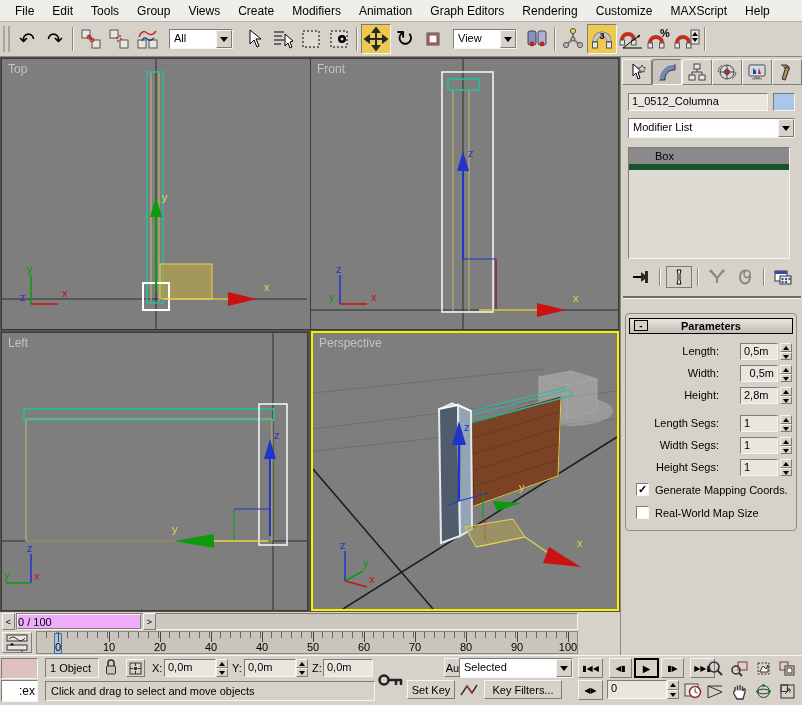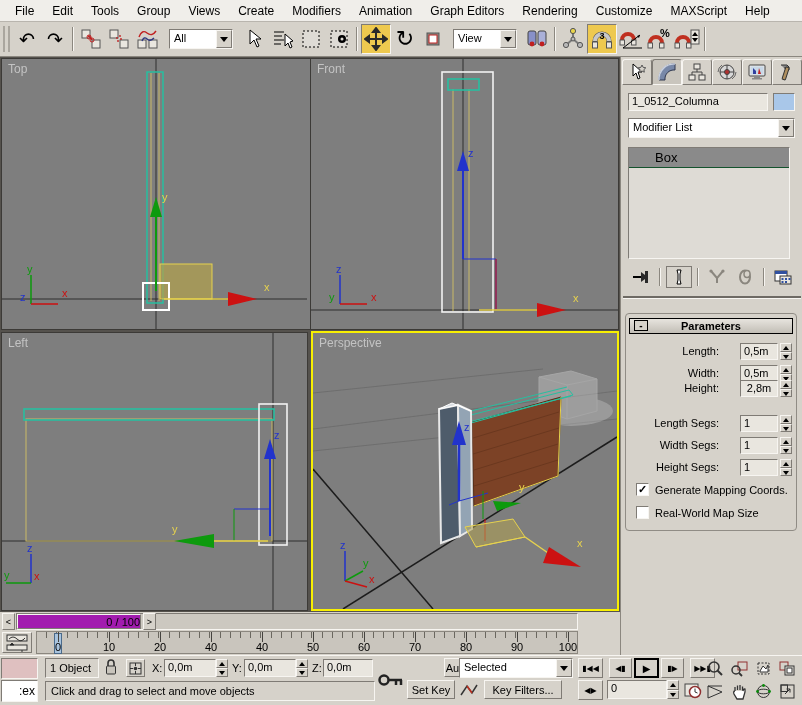--- a/index.html
+++ b/index.html
@@ -36,21 +36,21 @@
   #vp-persp { border:2px solid #f8f002; }
   .vp-svg { position:absolute; left:0; top:0; }
 
   
   #cmdpanel { position:absolute; left:620px; top:57px; width:182px; height:598px; background:#d6d2ca; border-left:1px solid #8b877f; }
   #cp-tabs { position:absolute; left:1px; top:2px; width:180px; height:27px; display:flex; }
   .cp-tab { flex:1; height:26px; border:1px solid; border-color:#f7f5f1 #7f7b75 #7f7b75 #f7f5f1; border-radius:3px 3px 0 0; background:#d6d2ca; display:flex; align-items:center; justify-content:center; }
   .cp-tab.active { background:#c9c5bd; border-color:#7f7b75 #f7f5f1 #f7f5f1 #7f7b75; }
   .swatch { background:#a9c7e9; }
   #mod-stack { position:absolute; left:7px; top:90px; width:162px; height:112px; background:#dedbd5; }
-  .stack-item-sel { background:#8a8a8a; color:#000; padding:2px 0 2px 26px; font-size:13px; border-bottom:1px solid #14532d; }
+  .stack-item-sel { background:#8a8a8a; color:#000; padding:2px 0 2px 26px; font-size:11px; border-bottom:6px solid #14532d; }
   .stack-btn { width:26px; height:22px; display:flex; align-items:center; justify-content:center; }
   .stack-btn.framed { border:1px solid #7f7b75; }
 
   
   #rollout { position:absolute; left:4px; top:256px; width:172px; height:218px; border:1px solid #908c85; border-radius:4px; background:#d6d2ca; }
   #rollout-head { position:absolute; left:3px; top:4px; width:164px; height:16px; border:1px solid #000; background:linear-gradient(#e7e4de,#c2beb6); display:flex; align-items:center; justify-content:center; font-weight:bold; font-size:11px; }
   #rollout-minus { position:absolute; left:4px; top:1px; width:14px; height:11px; border:1px solid #000; background:#d6d2ca; font-size:10px; line-height:9px; text-align:center; font-weight:bold; }
   .prm-row { position:absolute; left:0; width:168px; height:18px; }
   .prm-label { position:absolute; right:75px; top:2px; font-size:11px; }
   .prm-field { position:absolute; right:16px; top:0; width:38px; height:17px; }
@@ -58,21 +58,21 @@
   .spin div { flex:1; border:1px solid; border-color:#f7f5f1 #7f7b75 #7f7b75 #f7f5f1; background:#d6d2ca; position:relative; }
   .spin .up::after  { content:""; position:absolute; left:2px; top:2px; border-left:3px solid transparent; border-right:3px solid transparent; border-bottom:4px solid #000; }
   .spin .dn::after { content:""; position:absolute; left:2px; top:2px; border-left:3px solid transparent; border-right:3px solid transparent; border-top:4px solid #000; }
   .chk-row { position:absolute; left:10px; height:15px; display:flex; align-items:center; gap:6px; }
   .chk-box { width:13px; height:13px; background:#fff; border:1px solid; border-color:#7f7b75 #f7f5f1 #f7f5f1 #7f7b75; font-size:11px; line-height:11px; text-align:center; font-weight:bold; }
 
   
   #timeslider-row { position:absolute; left:0; top:612px; width:620px; height:19px; background:#d6d2ca; display:flex; align-items:center; }
   #ts-track { position:absolute; left:16px; top:1px; width:562px; height:17px; border:1px solid; border-color:#7f7b75 #f7f5f1 #f7f5f1 #7f7b75; background:#ccc8c0; }
   .ts-btn { position:absolute; top:1px; width:13px; height:17px; display:flex; align-items:center; justify-content:center; font-size:9px; }
-  #ts-handle { position:absolute; left:17px; top:2px; width:124px; height:15px; border:1px solid; border-color:#f7f5f1 #7f7b75 #7f7b75 #f7f5f1; background:#a21caf; text-align:right; font-size:11px; line-height:14px; }
+  #ts-handle { position:absolute; left:17px; top:2px; width:124px; height:15px; border:1px solid; border-color:#f7f5f1 #7f7b75 #7f7b75 #f7f5f1; background:#f0abfc; text-align:left; font-size:11px; line-height:14px; }
 
   #trackbar { position:absolute; left:0; top:631px; width:620px; height:24px; background:#d6d2ca; }
   #tb-curvebtn { position:absolute; left:2px; top:1px; width:30px; height:21px; }
   #ruler { position:absolute; left:36px; top:0; width:542px; height:23px; border:1px solid #8b877f; background:#c9c5bd;
            background-image:repeating-linear-gradient(90deg, transparent 0 9.2px, #6a675f 9.2px 10.2px); background-size:100% 6px; background-repeat:no-repeat; }
   .tb-tick { position:absolute; top:0; width:1px; height:10px; background:#45433f; }
   .tb-num { position:absolute; top:9px; font-size:11px; transform:translateX(-50%); }
   #tb-marker { position:absolute; left:17px; top:1px; width:8px; height:21px; background:#a9c4de; border:1px solid #4a6a8a; }
 
   
@@ -537,29 +537,29 @@
       </div>
 
       <div class="prm-row" style="top:29px;">
         <span class="prm-label">Length:</span>
         <span class="prm-field field">0,5m</span>
         <span class="spin">
             <div class="up"></div>
             <div class="dn"></div>
           </span>
       </div>
-      <div class="prm-row" style="top:51px;">
+      <div class="prm-row" style="top:51px;text-align:right;">
         <span class="prm-label">Width:</span>
         <span class="prm-field field">0,5m</span>
         <span class="spin">
             <div class="up"></div>
             <div class="dn"></div>
           </span>
       </div>
-      <div class="prm-row" style="top:66px;text-align:center;">
+      <div class="prm-row" style="top:73px;">
         <span class="prm-label">Height:</span>
         <span class="prm-field field">2,8m</span>
         <span class="spin">
             <div class="up"></div>
             <div class="dn"></div>
           </span>
       </div>
 
       <div class="prm-row" style="top:101px;">
         <span class="prm-label">Length Segs:</span>

